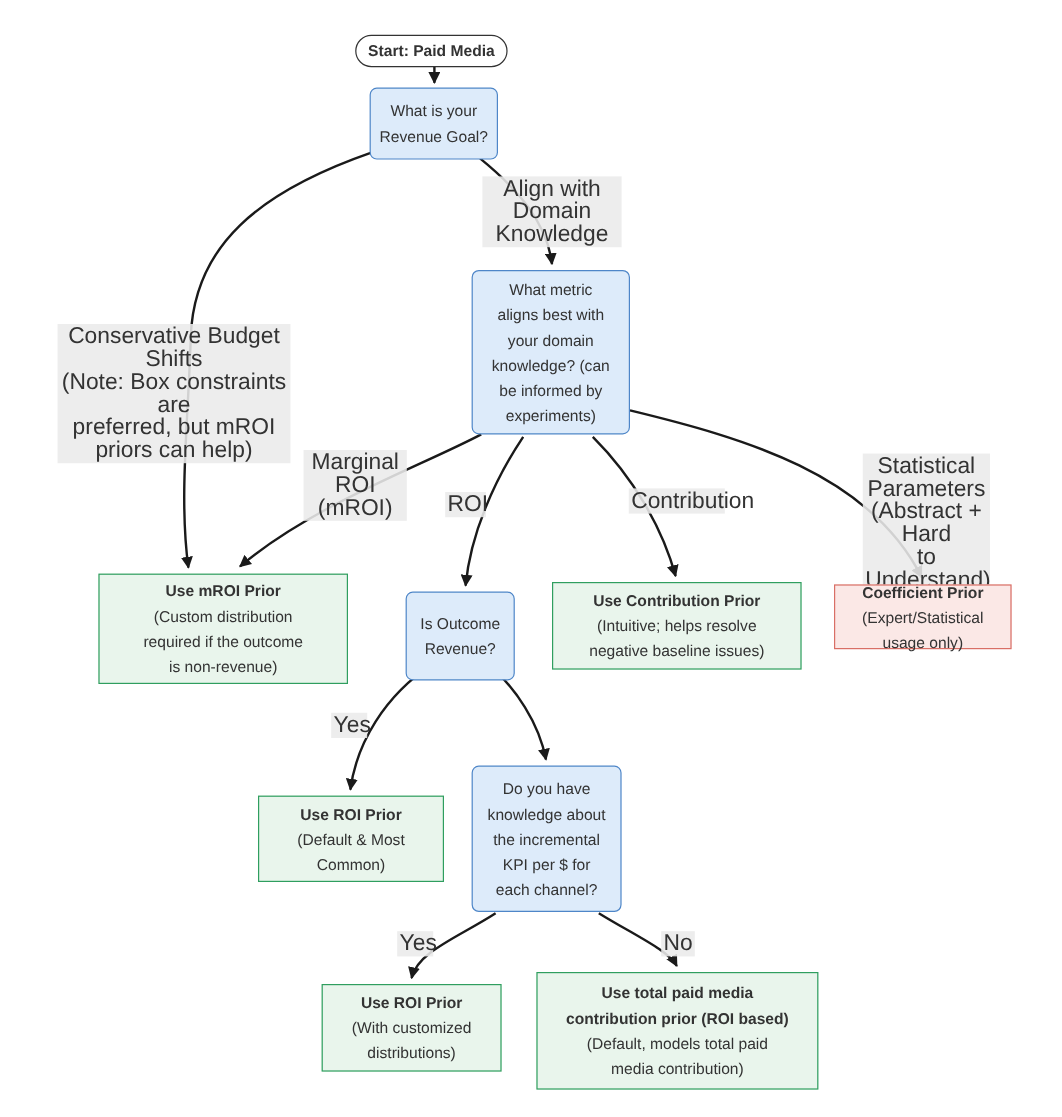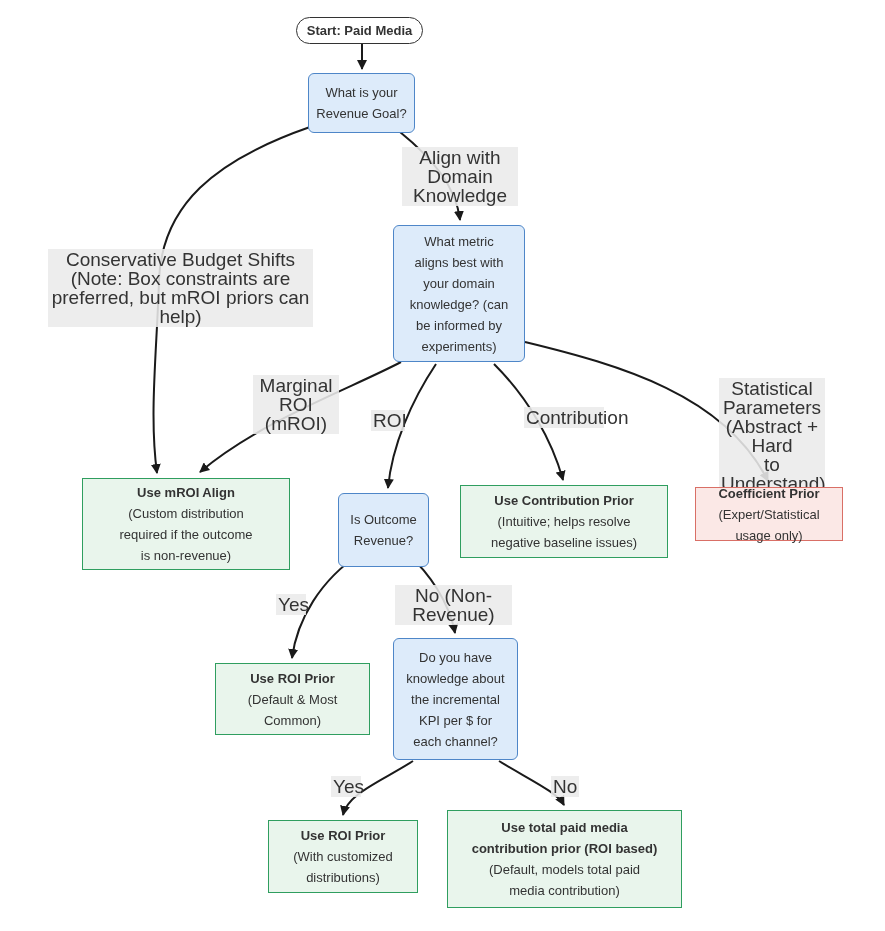--- a/index.html
+++ b/index.html
@@ -50,20 +50,21 @@
   }
   .node.warning {
     background: var(--warning-fill, #fbe8e6);
     border: 1.5px solid var(--warning-border, #d96f66);
   }
   .node.start {
     background: var(--start-fill, #ffffff);
     border: 1.5px solid var(--start-border, #333333);
     border-radius: 14px;
     font-weight: bold;
+    margin-top: 12px;
   }
   .line { display: block; }
   .title { font-weight: bold; }
 </style>
 </head>
 <body>
 
 <div class="diagram">
 
   <svg class="edges" width="885" height="931">
@@ -83,21 +84,21 @@
     <path d="M407,553 C430,574 449,602 455,633" marker-end="url(#arrowhead)"></path>
     <path d="M413,761 C382,781 348,793 343,815" marker-end="url(#arrowhead)"></path>
     <path d="M499,761 C530,780 557,792 564,805" marker-end="url(#arrowhead)"></path>
   </svg>
 
   <div class="edge-label" style="left:402px;top:147px;width:116px">
     <span class="line">Align with</span>
     <span class="line">Domain</span>
     <span class="line">Knowledge</span>
   </div>
-  <div class="edge-label" style="left:48px;top:249px;width:265px">
+  <div class="edge-label" style="left:48px;top:270px;width:194px">
     <span class="line">Conservative Budget Shifts</span>
     <span class="line">(Note: Box constraints are</span>
     <span class="line">preferred, but mROI priors can help)</span>
   </div>
   <div class="edge-label" style="left:253px;top:375px;width:86px">
     <span class="line">Marginal ROI</span>
     <span class="line">(mROI)</span>
   </div>
   <div class="edge-label" style="left:371px;top:410px;width:34px">
     <span class="line">ROI</span>
@@ -106,24 +107,20 @@
     <span class="line">Contribution</span>
   </div>
   <div class="edge-label" style="left:719px;top:378px;width:106px">
     <span class="line">Statistical</span>
     <span class="line">Parameters</span>
     <span class="line">(Abstract + Hard</span>
     <span class="line">to Understand)</span>
   </div>
   <div class="edge-label" style="left:276px;top:594px;width:30px">
     <span class="line">Yes</span>
-  </div>
-  <div class="edge-label" style="left:395px;top:585px;width:117px">
-    <span class="line">No (Non-</span>
-    <span class="line">Revenue)</span>
   </div>
   <div class="edge-label" style="left:331px;top:776px;width:30px">
     <span class="line">Yes</span>
   </div>
   <div class="edge-label" style="left:551px;top:776px;width:28px">
     <span class="line">No</span>
   </div>
 
   <div class="node start" style="left:296px;top:17px;width:127px;height:27px">
     <span class="line">Start: Paid Media</span>
@@ -150,21 +147,21 @@
 
   <div class="node question" style="left:393px;top:638px;width:125px;height:122px">
     <span class="line">Do you have</span>
     <span class="line">knowledge about</span>
     <span class="line">the incremental</span>
     <span class="line">KPI per $ for</span>
     <span class="line">each channel?</span>
   </div>
 
   <div class="node result" style="left:82px;top:478px;width:208px;height:92px">
-    <span class="line title">Use mROI Align</span>
+    <span class="line title">Use mROI Prior</span>
     <span class="line">(Custom distribution</span>
     <span class="line">required if the outcome</span>
     <span class="line">is non-revenue)</span>
   </div>
 
   <div class="node result" style="left:460px;top:485px;width:208px;height:73px">
     <span class="line title">Use Contribution Prior</span>
     <span class="line">(Intuitive; helps resolve</span>
     <span class="line">negative baseline issues)</span>
   </div>

